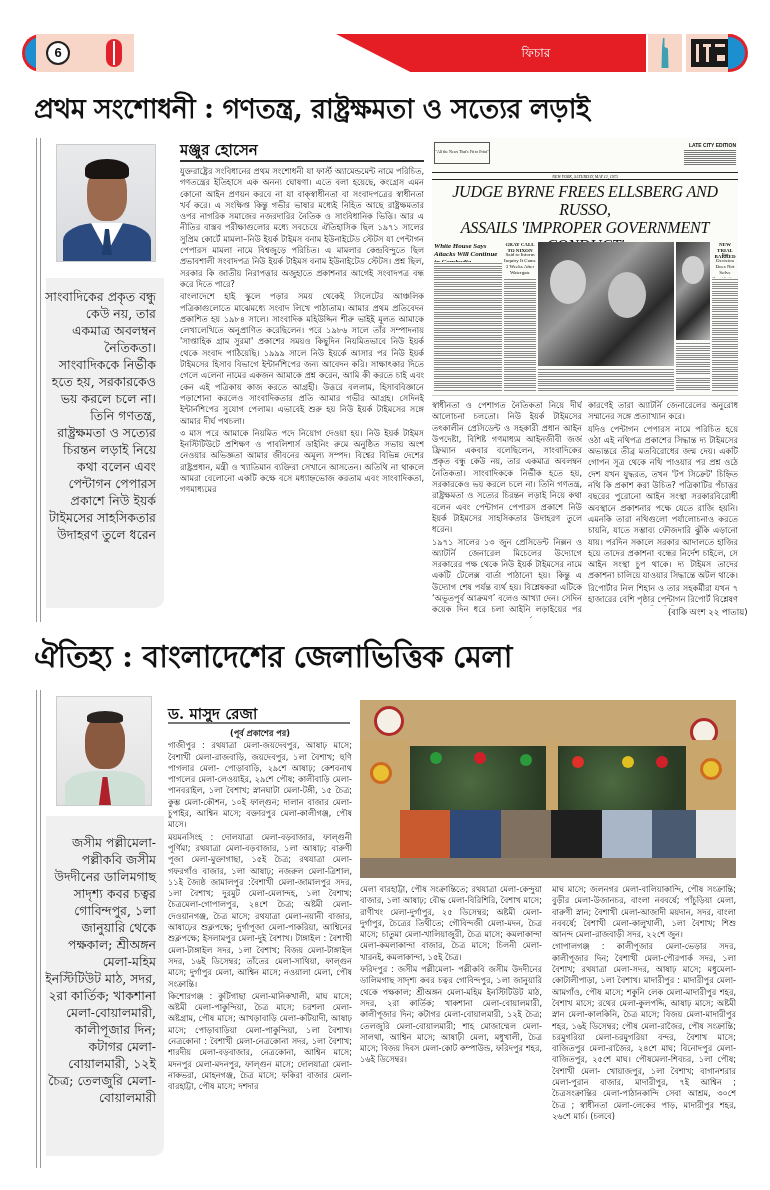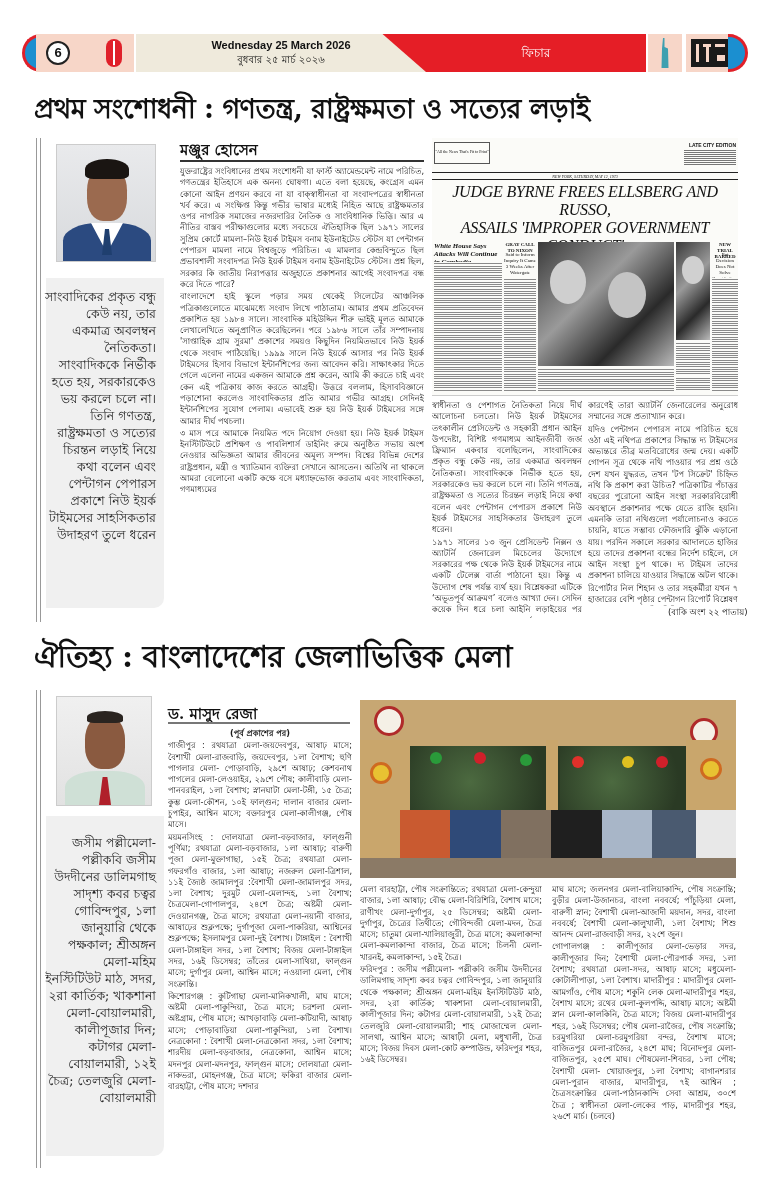--- a/index.html
+++ b/index.html
@@ -83,24 +83,20 @@
 
 <div class="hdr">
   <div class="hdr-cap-l"></div>
   <div class="hdr-left">
     <div class="page-no">6</div>
   </div>
   <div class="hdr-markbox">
     <div class="hdr-mark" style="left:12px;"></div>
   </div>
   <div class="hdr-red"></div>
-  <div class="hdr-date" style="clip-path: polygon(0 0, 85% 0, 100% 100%, 0 100%); width:290px;">
-    <span class="en">Wednesday 25 March 2026</span>
-    <span class="bn">বুধবার ২৫ মার্চ ২০২৬</span>
-  </div>
   <div class="hdr-section">ফিচার</div>
   <div class="hdr-liberty">
     <div class="liberty"></div>
   </div>
   <div class="hdr-logo">
     <div class="logo-ink">
       <span style="left:5px;top:5px;width:3px;height:18px;"></span>
       <span style="left:12px;top:5px;width:8px;height:3px;"></span>
       <span style="left:15px;top:8px;width:3px;height:15px;"></span>
       <span style="left:24px;top:5px;width:10px;height:3px;"></span>

